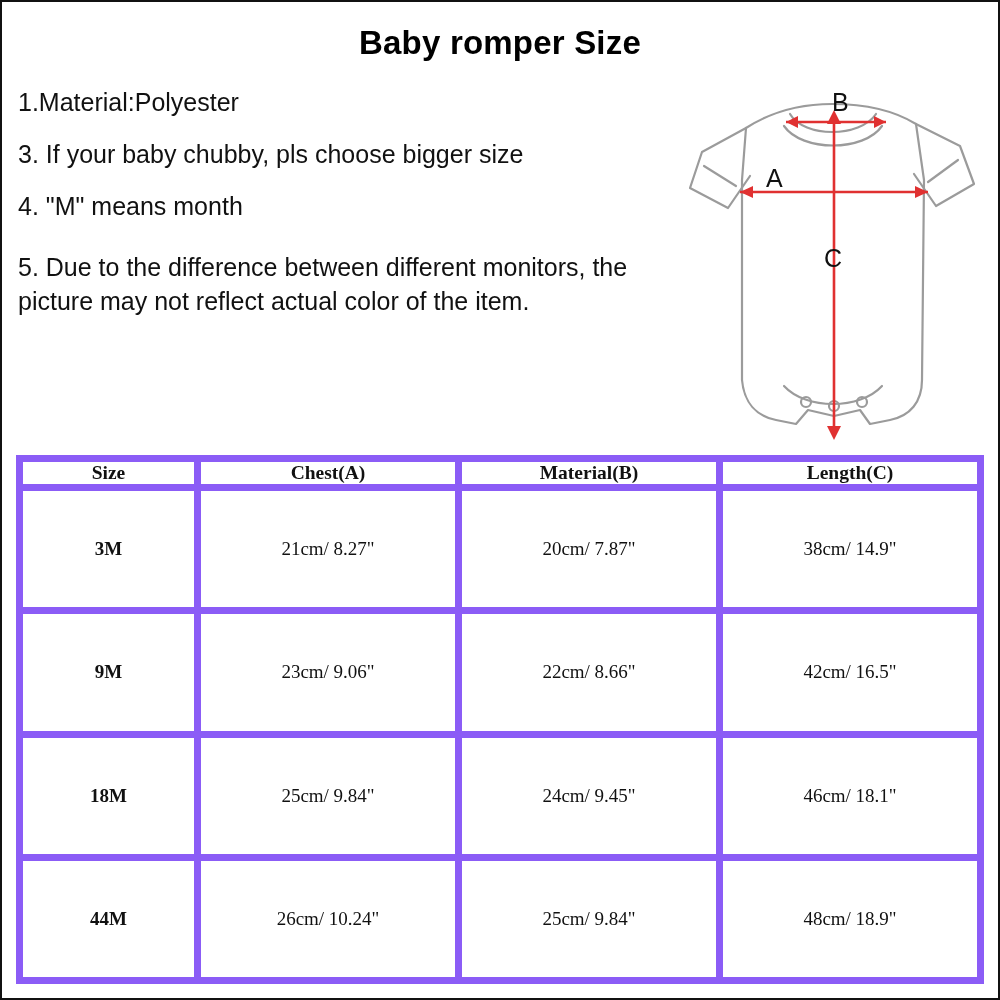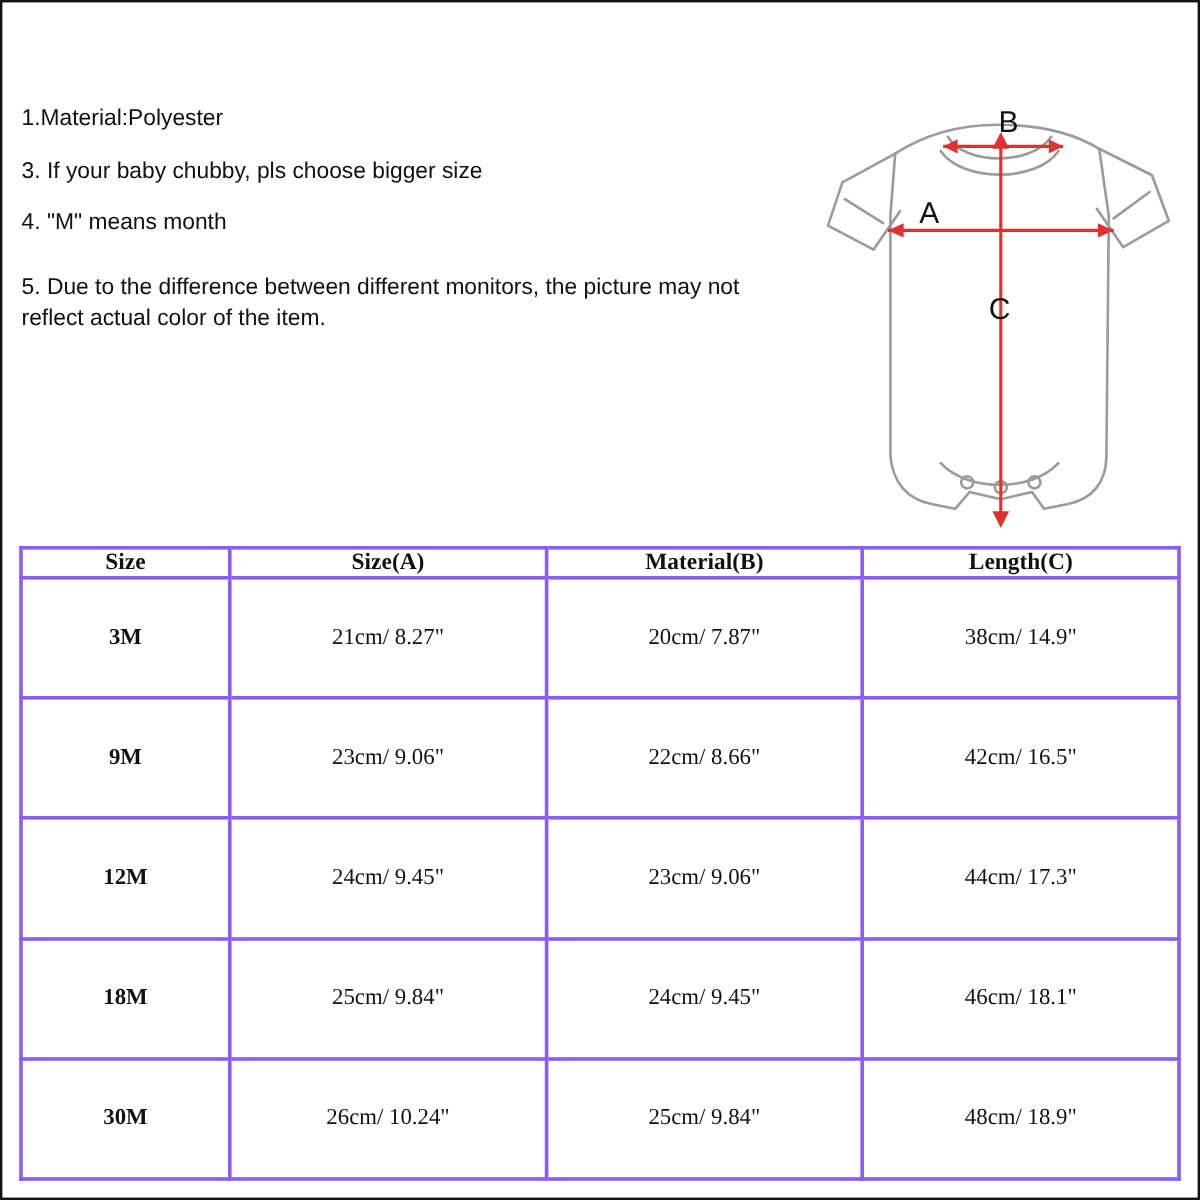--- a/index.html
+++ b/index.html
@@ -34,21 +34,21 @@
   }
 
   
   .notes {
     position: absolute;
     left: 16px;
     top: 84px;
     width: 640px;
   }
   .note {
-    font-size: 19px;
+    font-size: 25px;
     line-height: 1.35;
     margin-bottom: 18px;
     font-family: "Liberation Sans", sans-serif;
     color: #111;
   }
   .note.wide {
     width: 625px;
     margin-top: 28px;
   }
 
@@ -81,21 +81,21 @@
     right: 14px;
     bottom: 14px;
   }
   table.size-table {
     width: 100%;
     height: 100%;
     border-collapse: collapse;
     table-layout: fixed;
   }
   table.size-table td, table.size-table th {
-    border: 3px solid #8b5cf6;
+    border: 7px solid #8b5cf6;
     text-align: center;
     vertical-align: middle;
     font-family: "Liberation Serif", serif;
     font-size: 19px;
     color: #111111;
     padding: 0 4px;
   }
   table.size-table thead th {
     font-weight: bold;
     font-size: 19.5px;
@@ -110,20 +110,21 @@
     color: #e01b1b;
     font-weight: bold;
     font-size: 19.5px;
   }
 </style>
 </head>
 <body>
 
 <div class="page">
 
+  <div class="title">Baby romper Size</div>
 
   <div class="notes">
     <div class="note">1.Material:Polyester</div>
     <div class="note">3. If your baby chubby, pls choose bigger size</div>
     <div class="note">4. "M" means month</div>
     <div class="note wide">5. Due to the difference between different monitors, the picture may not reflect actual color of the item.</div>
   </div>
 
   <div class="illo">
     <svg width="300" height="370" viewBox="0 0 300 370">
@@ -182,52 +183,46 @@
     <span class="dimlabel dim-b">B</span>
     <span class="dimlabel dim-a">A</span>
     <span class="dimlabel dim-c">C</span>
   </div>
 
   <div class="table-wrap">
     <table class="size-table">
       <thead>
         <tr>
           <th class="col-size size-head">Size</th>
-          <th>Size(A)</th>
+          <th>Chest(A)</th>
           <th>Material(B)</th>
           <th>Length(C)</th>
         </tr>
       </thead>
       <tbody>
         <tr>
           <td class="size-cell">3M</td>
           <td>21cm/ 8.27"</td>
           <td>20cm/ 7.87"</td>
           <td>38cm/ 14.9"</td>
         </tr>
         <tr>
           <td class="size-cell">9M</td>
           <td>23cm/ 9.06"</td>
           <td>22cm/ 8.66"</td>
           <td>42cm/ 16.5"</td>
         </tr>
         <tr>
-          <td class="size-cell">12M</td>
-          <td>24cm/ 9.45"</td>
-          <td>23cm/ 9.06"</td>
-          <td>44cm/ 17.3"</td>
-        </tr>
-        <tr>
           <td class="size-cell">18M</td>
           <td>25cm/ 9.84"</td>
           <td>24cm/ 9.45"</td>
           <td>46cm/ 18.1"</td>
         </tr>
         <tr>
-          <td class="size-cell">30M</td>
+          <td class="size-cell">44M</td>
           <td>26cm/ 10.24"</td>
           <td>25cm/ 9.84"</td>
           <td>48cm/ 18.9"</td>
         </tr>
       </tbody>
     </table>
   </div>
 
 </div>
 

